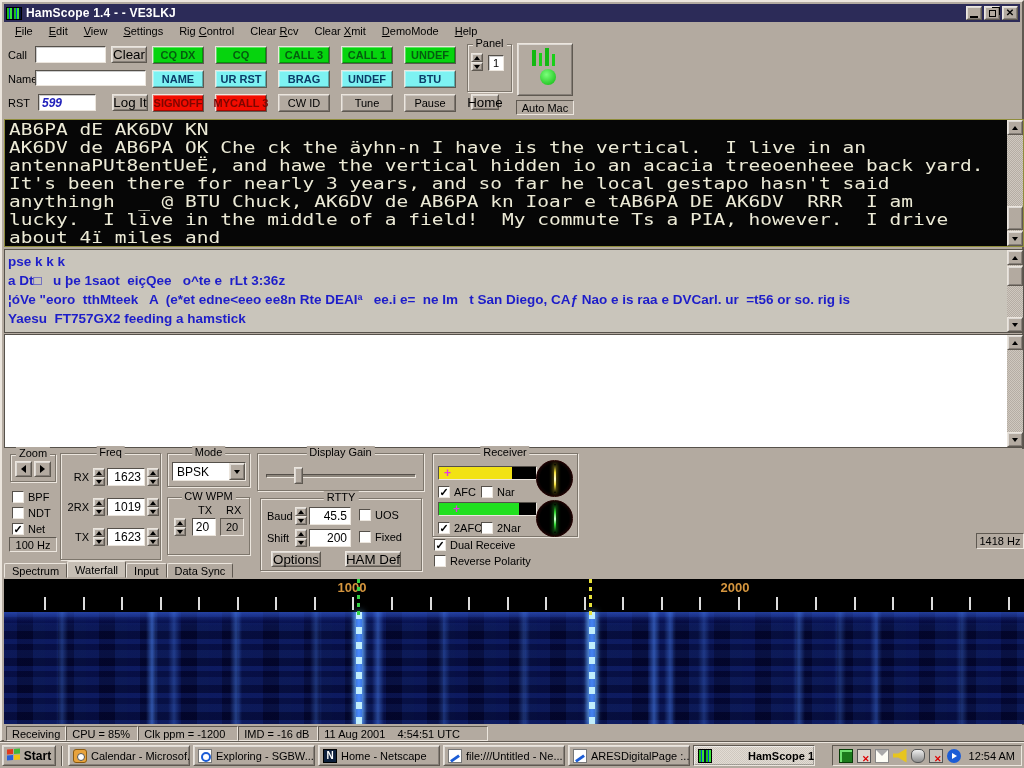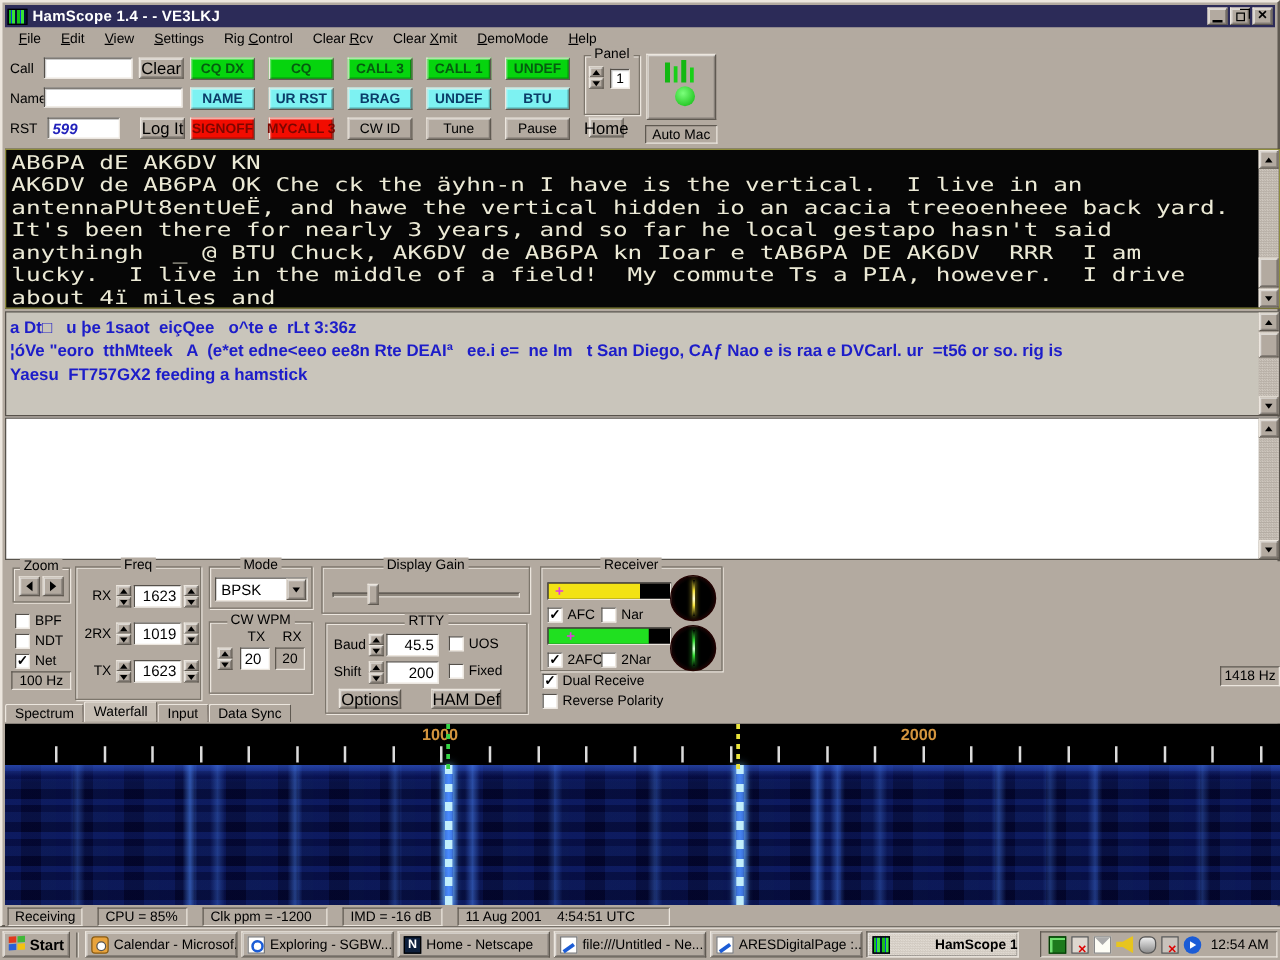--- a/index.html
+++ b/index.html
@@ -126,21 +126,21 @@
       linear-gradient(180deg,rgba(70,120,255,.42),rgba(20,40,160,.18) 9px,rgba(0,0,0,0) 14px),
       repeating-linear-gradient(180deg,rgba(30,60,190,.26) 0 5px,rgba(8,16,90,.22) 5px 11px,rgba(40,80,220,.16) 11px 19px,rgba(4,8,60,.24) 19px 27px),
       repeating-linear-gradient(90deg,rgba(20,45,160,.28) 0 13px,rgba(4,10,70,.26) 13px 29px,rgba(30,70,210,.20) 29px 41px);}
   .sig{position:absolute;top:0;bottom:0;}
   .sig .core{position:absolute;left:50%;top:0;bottom:0;width:6px;transform:translateX(-50%);
     background:repeating-linear-gradient(180deg,rgba(200,245,255,.95) 0 7px,rgba(70,140,255,.55) 7px 15px);
     box-shadow:0 0 7px rgba(120,200,255,.9);}
 
   
   .statusbar{position:absolute;left:2px;top:723px;width:1020px;height:17px;background:var(--face);
-    display:flex;gap:12px;align-items:center;padding-left:2px;}
+    display:flex;gap:0;align-items:center;padding-left:2px;}
   .scell{height:15px;display:flex;align-items:center;padding:0 5px;border:1px solid;
     border-color:var(--sh) var(--hi) var(--hi) var(--sh);white-space:pre;}
 
   
   .taskbar{position:absolute;left:0;top:742px;width:1024px;height:26px;background:var(--face);
     border-top:1px solid var(--hi);box-shadow:0 -1px 0 var(--sh);display:flex;align-items:center;padding:0 2px;gap:3px;}
   .startbtn{width:54px;height:21px;display:flex;align-items:center;justify-content:center;gap:3px;font-weight:bold;font-size:12px;}
   .winflag{width:14px;height:13px;display:grid;grid-template-columns:6px 6px;grid-template-rows:5px 5px;gap:1px;transform:skewY(-4deg);}
   .winflag i{display:block;}
   .tsep{width:2px;height:20px;border-left:1px solid var(--sh);border-right:1px solid var(--hi);margin:0 2px;}
@@ -263,21 +263,21 @@
             <span class="tri-u"></span>
           </span>
       <span class="sthumb raised" style="bottom:16px;height:24px;"></span>
       <span class="sbtn raised" style="bottom:0;">
             <span class="tri-d"></span>
           </span>
     </div>
   </div>
 
   <div class="rx2">
-    <div id="rx2-lines"><div>a Dt□   u þe 1saot  eiçQee   o^te e  rLt 3:36z</div><div>¦óVe "eoro  tthMteek   A  (e*et edne&lt;eeo ee8n Rte DEAIª   ee.i e=  ne Im   t San Diego, CAƒ Nao e is raa e DVCarl. ur  =t56 or so. rig is</div><div>Yaesu  FT757GX2 feeding a hamstick</div></div>
+    <div id="rx2-lines"><div>pse k k k</div><div>a Dt□   u þe 1saot  eiçQee   o^te e  rLt 3:36z</div><div>¦óVe "eoro  tthMteek   A  (e*et edne&lt;eeo ee8n Rte DEAIª   ee.i e=  ne Im   t San Diego, CAƒ Nao e is raa e DVCarl. ur  =t56 or so. rig is</div><div>Yaesu  FT757GX2 feeding a hamstick</div></div>
     <div class="sbar">
       <span class="sbtn raised" style="top:0;">
             <span class="tri-u"></span>
           </span>
       <span class="sthumb raised" style="top:16px;height:20px;"></span>
       <span class="sbtn raised" style="bottom:0;">
             <span class="tri-d"></span>
           </span>
     </div>
   </div>

